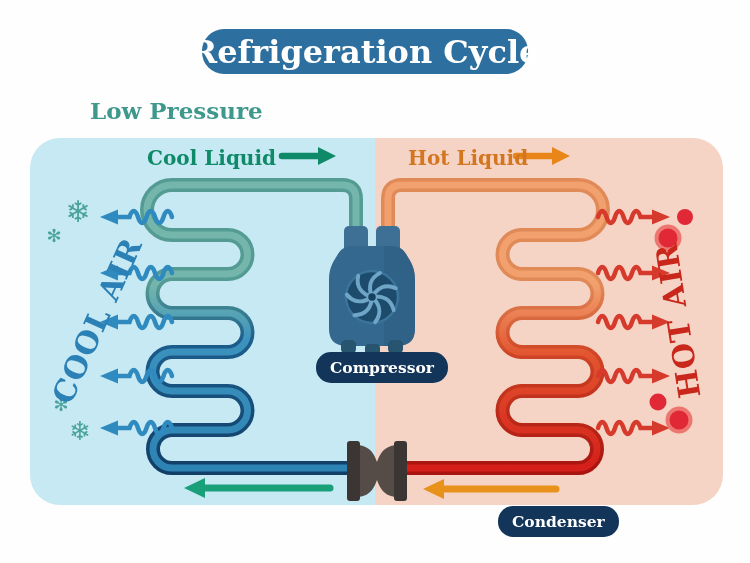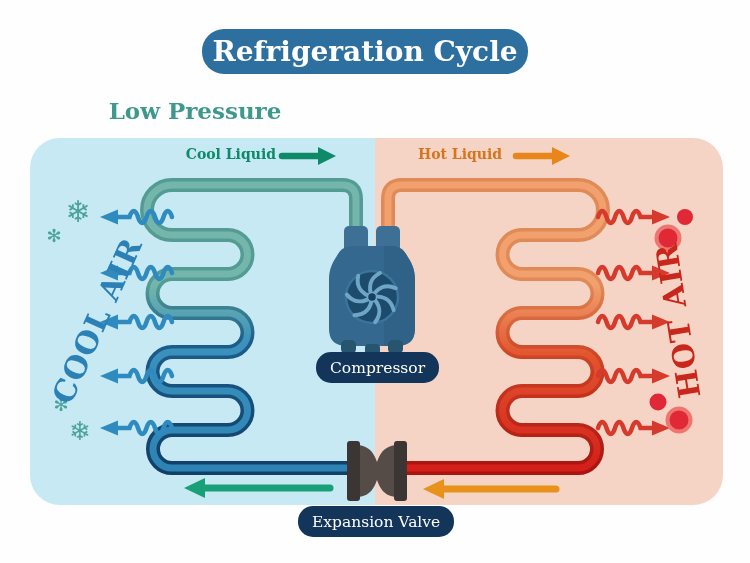--- a/index.html
+++ b/index.html
@@ -13,34 +13,34 @@
     --wave-cool:#2e8abf; --wave-hot:#d63a2c;
   }
   html,body{margin:0;padding:0;}
   body{font-family:"DejaVu Serif","Liberation Serif",serif;}
   .stage{position:relative;width:750px;height:563px;background:#fefefe;overflow:hidden;}
   .panel{position:absolute;top:138px;height:367px;}
   .panel.cool{left:30px;width:345px;background:var(--panel-cool);border-radius:30px 0 0 30px;}
   .panel.hot{left:375px;width:348px;background:var(--panel-hot);border-radius:0 30px 30px 0;}
   .title-banner{position:absolute;left:202px;top:29px;width:326px;height:45px;
     background:var(--banner-bg);border-radius:22px;display:flex;align-items:center;justify-content:center;}
-  .title-banner span{color:var(--banner-text);font-size:28px;font-weight:bold;white-space:nowrap;}
-  .pressure{position:absolute;top:97px;width:210px;text-align:center;font-size:23px;font-weight:bold;}
+  .title-banner span{color:var(--banner-text);font-size:32px;font-weight:bold;white-space:nowrap;}
+  .pressure{position:absolute;top:97px;width:210px;text-align:left;font-size:23px;font-weight:bold;}
   .pressure.low{left:90px;color:var(--low-pressure);}
   .pressure.high{left:419px;color:var(--high-pressure);}
-  .liquid-label{position:absolute;top:146px;font-size:14px;font-weight:bold;white-space:nowrap;}
+  .liquid-label{position:absolute;top:146px;font-size:20px;font-weight:bold;white-space:nowrap;}
   .liquid-label.cool{left:116px;width:160px;text-align:right;color:var(--cool-liquid);}
   .liquid-label.hot{left:408px;width:104px;text-align:center;color:var(--hot-liquid);}
   .air-label{position:absolute;width:220px;text-align:center;font-size:30px;font-weight:bold;
     letter-spacing:1px;white-space:nowrap;}
   .air-label.cool{left:-13px;top:303px;color:var(--cool-air);transform:rotate(-66deg);}
   .air-label.hot{left:568px;top:303px;color:var(--hot-air);transform:rotate(-99deg);}
   .badge{position:absolute;height:31px;background:var(--badge-bg);border-radius:15px;
     display:inline-flex;align-items:center;justify-content:center;padding:0 14px;}
-  .badge span{color:var(--badge-text);font-size:15.5px;font-weight:normal;white-space:nowrap;}
+  .badge span{color:var(--badge-text);font-size:15.5px;font-weight:bold;white-space:nowrap;}
   .flake{position:absolute;color:var(--snowflake);transform:translate(-50%,-50%);line-height:1;}
   .dot{position:absolute;border-radius:50%;background:var(--heat-dot);transform:translate(-50%,-50%);}
   .dot.ringed{border:4px solid #ee7670;}
   svg.overlay{position:absolute;left:0;top:0;}
 </style>
 </head>
 <body>
 
 <div class="stage">
 
@@ -199,17 +199,17 @@
 
   <div class="liquid-label cool">Cool Liquid</div>
   <div class="liquid-label hot">Hot Liquid</div>
 
   <div class="air-label cool">COOL AIR</div>
   <div class="air-label hot">HOT AIR</div>
 
   <div class="badge" style="left:316px;top:352px;">
     <span>Compressor</span>
   </div>
-  <div class="badge" style="left:298px;top:506px;">
-    <span>Expansion Valve</span>
+  <div class="badge" style="left:498px;top:506px;">
+    <span>Condenser</span>
   </div>
 
 </div>
 
 </body></html>

